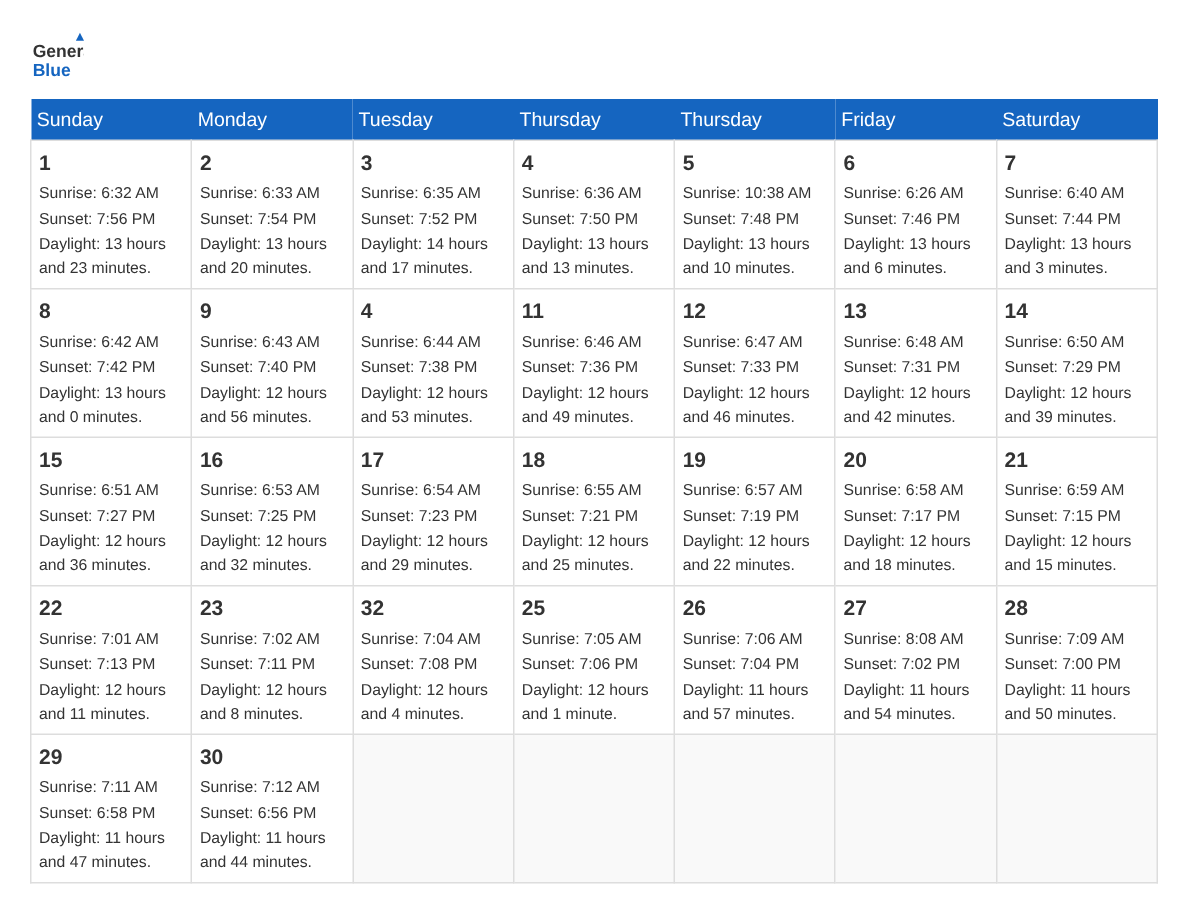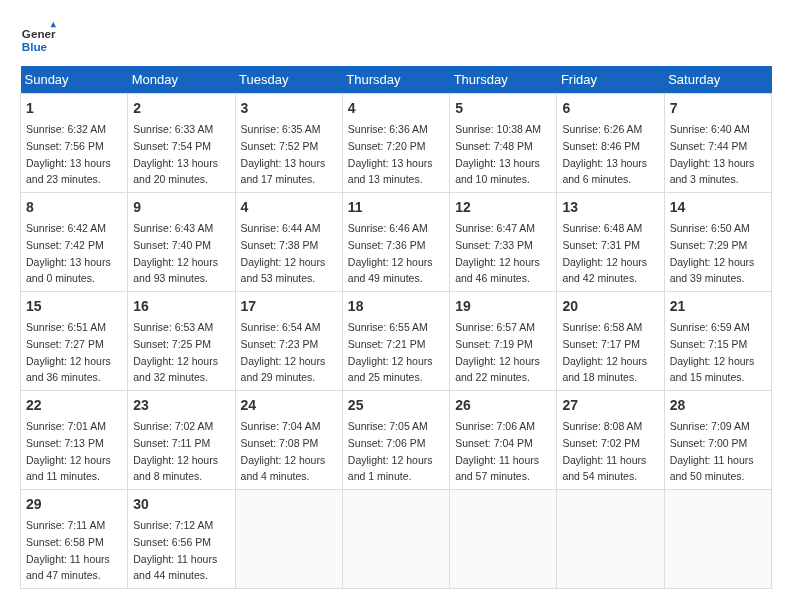--- a/index.html
+++ b/index.html
@@ -119,59 +119,59 @@
         <td>
         <span class="day-num">2</span>
         <span class="info">Sunrise: 6:33 AM</span><br>
         <span class="info">Sunset: 7:54 PM</span><br>
         <span class="info">Daylight: 13 hours and 20 minutes.</span>
       </td>
         <td>
         <span class="day-num">3</span>
         <span class="info">Sunrise: 6:35 AM</span><br>
         <span class="info">Sunset: 7:52 PM</span><br>
-        <span class="info">Daylight: 13 hours and 17 minutes.</span>
+        <span class="info">Daylight: 14 hours and 17 minutes.</span>
       </td>
         <td>
         <span class="day-num">4</span>
         <span class="info">Sunrise: 6:36 AM</span><br>
-        <span class="info">Sunset: 7:20 PM</span><br>
+        <span class="info">Sunset: 7:50 PM</span><br>
         <span class="info">Daylight: 13 hours and 13 minutes.</span>
       </td>
         <td>
         <span class="day-num">5</span>
         <span class="info">Sunrise: 10:38 AM</span><br>
         <span class="info">Sunset: 7:48 PM</span><br>
         <span class="info">Daylight: 13 hours and 10 minutes.</span>
       </td>
         <td>
         <span class="day-num">6</span>
         <span class="info">Sunrise: 6:26 AM</span><br>
-        <span class="info">Sunset: 8:46 PM</span><br>
+        <span class="info">Sunset: 7:46 PM</span><br>
         <span class="info">Daylight: 13 hours and 6 minutes.</span>
       </td>
         <td>
         <span class="day-num">7</span>
         <span class="info">Sunrise: 6:40 AM</span><br>
         <span class="info">Sunset: 7:44 PM</span><br>
         <span class="info">Daylight: 13 hours and 3 minutes.</span>
       </td>
       </tr>
       <tr>
         <td>
         <span class="day-num">8</span>
         <span class="info">Sunrise: 6:42 AM</span><br>
         <span class="info">Sunset: 7:42 PM</span><br>
         <span class="info">Daylight: 13 hours and 0 minutes.</span>
       </td>
         <td>
         <span class="day-num">9</span>
         <span class="info">Sunrise: 6:43 AM</span><br>
         <span class="info">Sunset: 7:40 PM</span><br>
-        <span class="info">Daylight: 12 hours and 93 minutes.</span>
+        <span class="info">Daylight: 12 hours and 56 minutes.</span>
       </td>
         <td>
         <span class="day-num">4</span>
         <span class="info">Sunrise: 6:44 AM</span><br>
         <span class="info">Sunset: 7:38 PM</span><br>
         <span class="info">Daylight: 12 hours and 53 minutes.</span>
       </td>
         <td>
         <span class="day-num">11</span>
         <span class="info">Sunrise: 6:46 AM</span><br>
@@ -248,21 +248,21 @@
         <span class="info">Sunset: 7:13 PM</span><br>
         <span class="info">Daylight: 12 hours and 11 minutes.</span>
       </td>
         <td>
         <span class="day-num">23</span>
         <span class="info">Sunrise: 7:02 AM</span><br>
         <span class="info">Sunset: 7:11 PM</span><br>
         <span class="info">Daylight: 12 hours and 8 minutes.</span>
       </td>
         <td>
-        <span class="day-num">24</span>
+        <span class="day-num">32</span>
         <span class="info">Sunrise: 7:04 AM</span><br>
         <span class="info">Sunset: 7:08 PM</span><br>
         <span class="info">Daylight: 12 hours and 4 minutes.</span>
       </td>
         <td>
         <span class="day-num">25</span>
         <span class="info">Sunrise: 7:05 AM</span><br>
         <span class="info">Sunset: 7:06 PM</span><br>
         <span class="info">Daylight: 12 hours and 1 minute.</span>
       </td>

